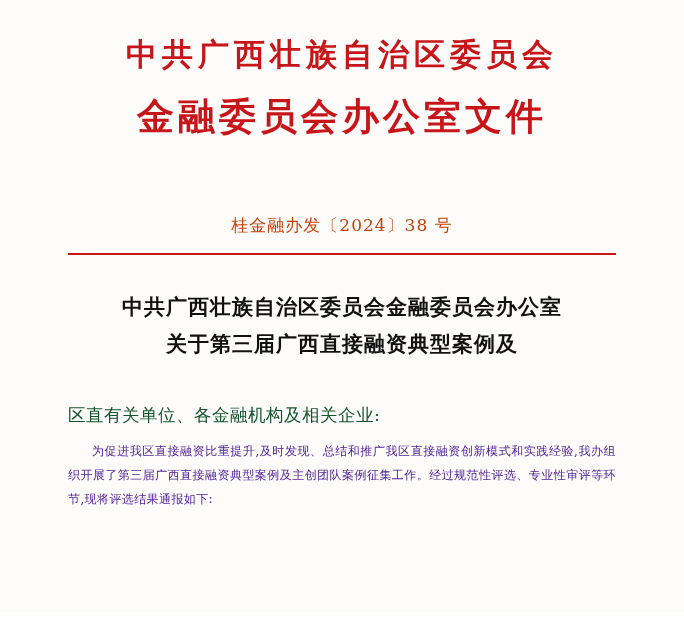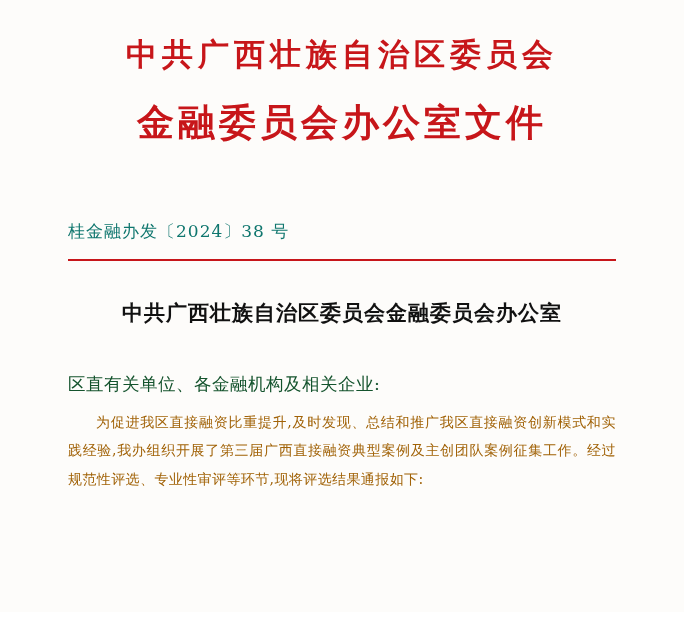--- a/index.html
+++ b/index.html
@@ -32,26 +32,27 @@
     line-height: 1.35;
     white-space: nowrap;
   }
   .masthead-line-1 {
     font-size: 31px;
     letter-spacing: 5px;
   }
   .masthead-line-2 {
     font-size: 37px;
     letter-spacing: 4px;
-    margin-top: 22px;
+    margin-top: 16px;
   }
   .doc-number {
     margin-top: 72px;
+    text-align: center;
     font-size: 17px;
-    color: #0f766e;
+    color: #c2410c;
     letter-spacing: 1px;
   }
   .red-rule {
     margin-top: 16px;
     height: 2.5px;
     background: #c7161a;
     width: 100%;
   }
   .title-block {
     margin-top: 34px;
@@ -67,22 +68,22 @@
     display: block;
   }
   .salutation {
     margin-top: 40px;
     font-size: 17.5px;
     color: #14532d;
     letter-spacing: 0.5px;
   }
   .body-para {
     margin-top: 12px;
-    font-size: 14px;
-    color: #a16207;
+    font-size: 12px;
+    color: #4c1d95;
     line-height: 2.02;
     text-align: justify;
     text-indent: 2em;
     letter-spacing: 0.4px;
   }
 </style>
 </head>
 <body>
 
 <div class="page">
@@ -91,19 +92,20 @@
     <div class="masthead-line masthead-line-1">中共广西壮族自治区委员会</div>
     <div class="masthead-line masthead-line-2">金融委员会办公室文件</div>
   </div>
 
   <div class="doc-number">桂金融办发〔2024〕38 号</div>
 
   <div class="red-rule"></div>
 
   <div class="title-block">
     <span class="title-line">中共广西壮族自治区委员会金融委员会办公室</span>
+    <span class="title-line">关于第三届广西直接融资典型案例及</span>
   </div>
 
   <div class="salutation">区直有关单位、各金融机构及相关企业:</div>
 
   <div class="body-para">为促进我区直接融资比重提升,及时发现、总结和推广我区直接融资创新模式和实践经验,我办组织开展了第三届广西直接融资典型案例及主创团队案例征集工作。经过规范性评选、专业性审评等环节,现将评选结果通报如下:</div>
 
 </div>
 
 </body></html>

